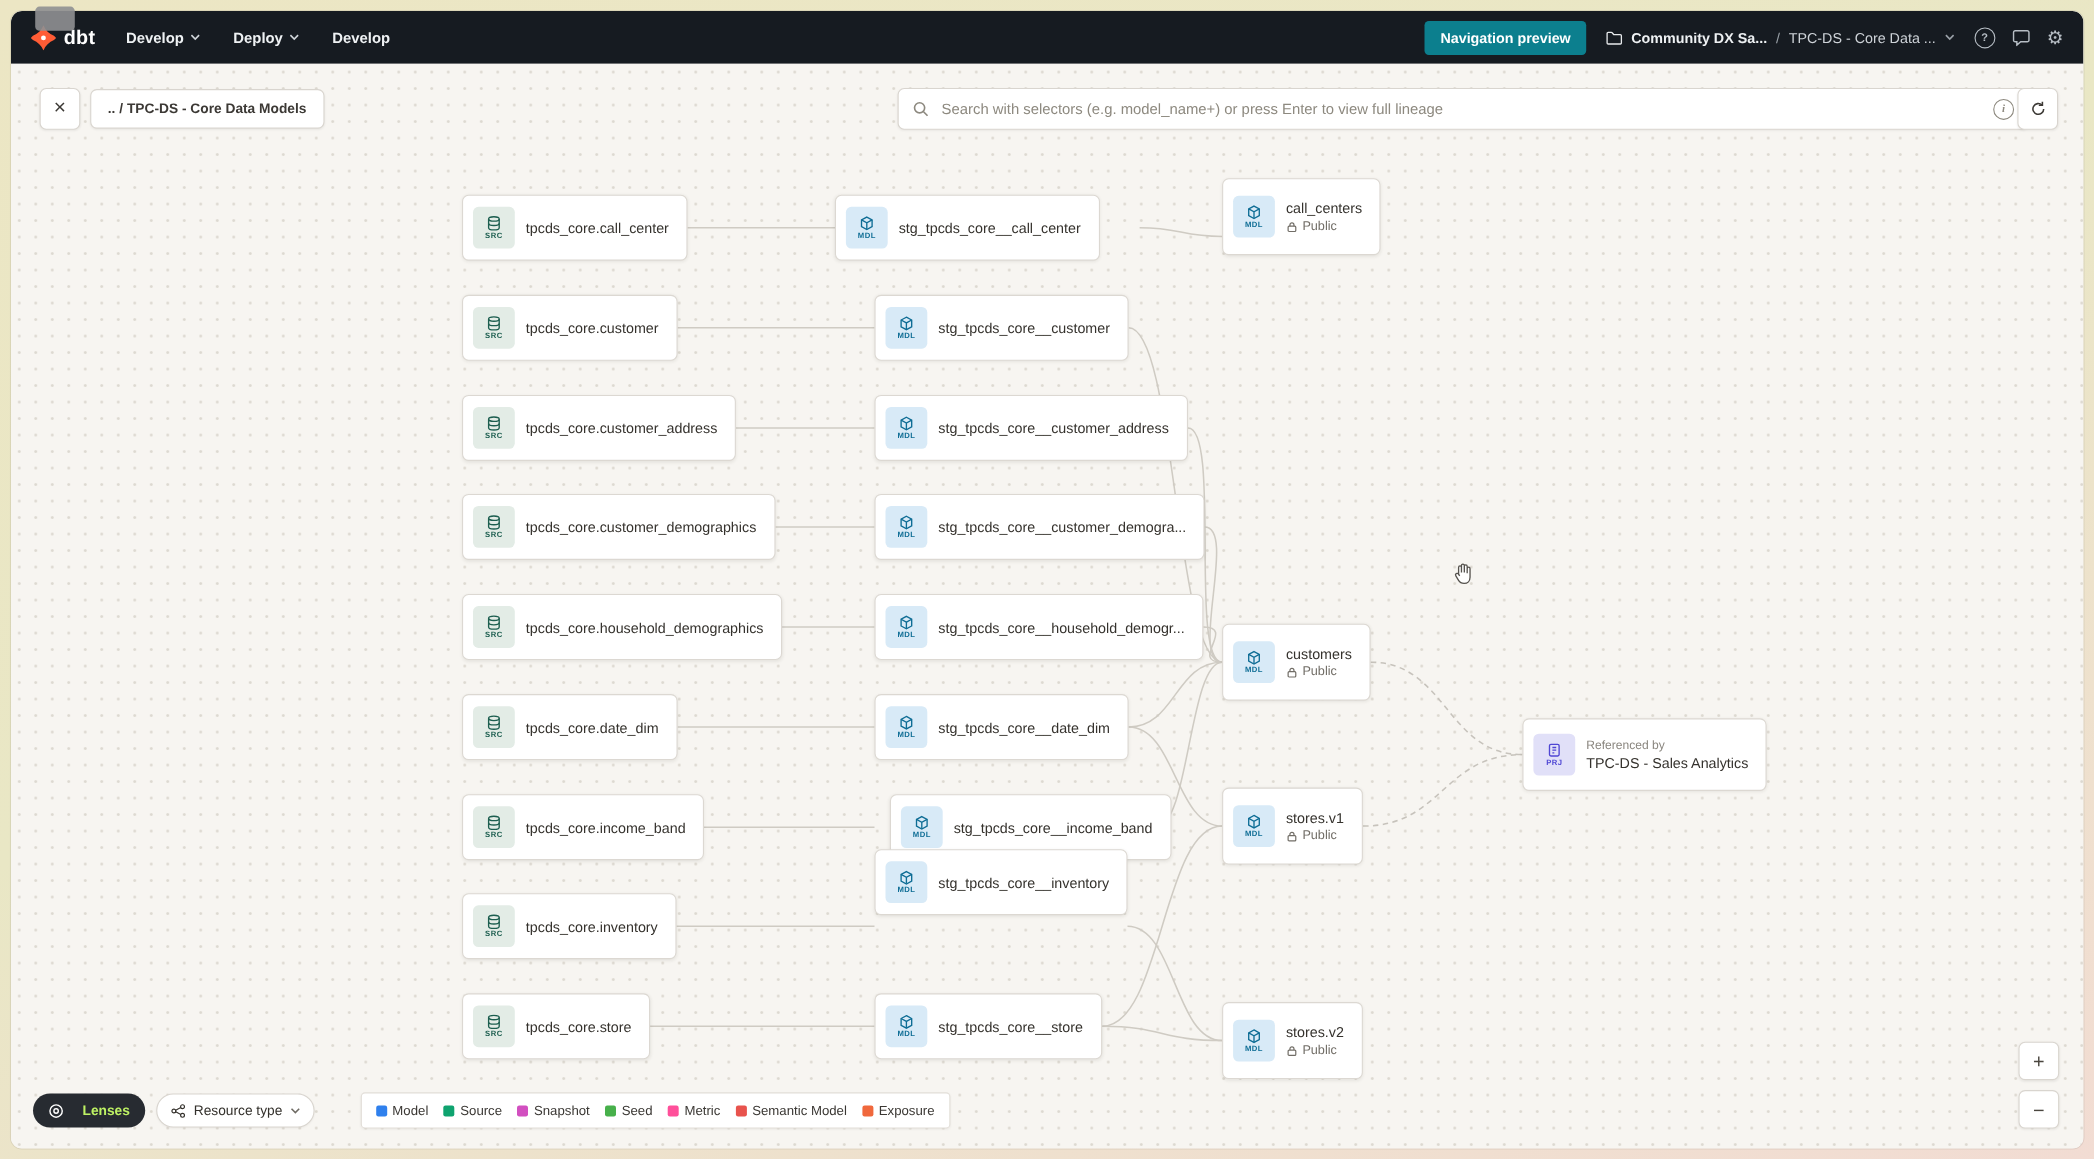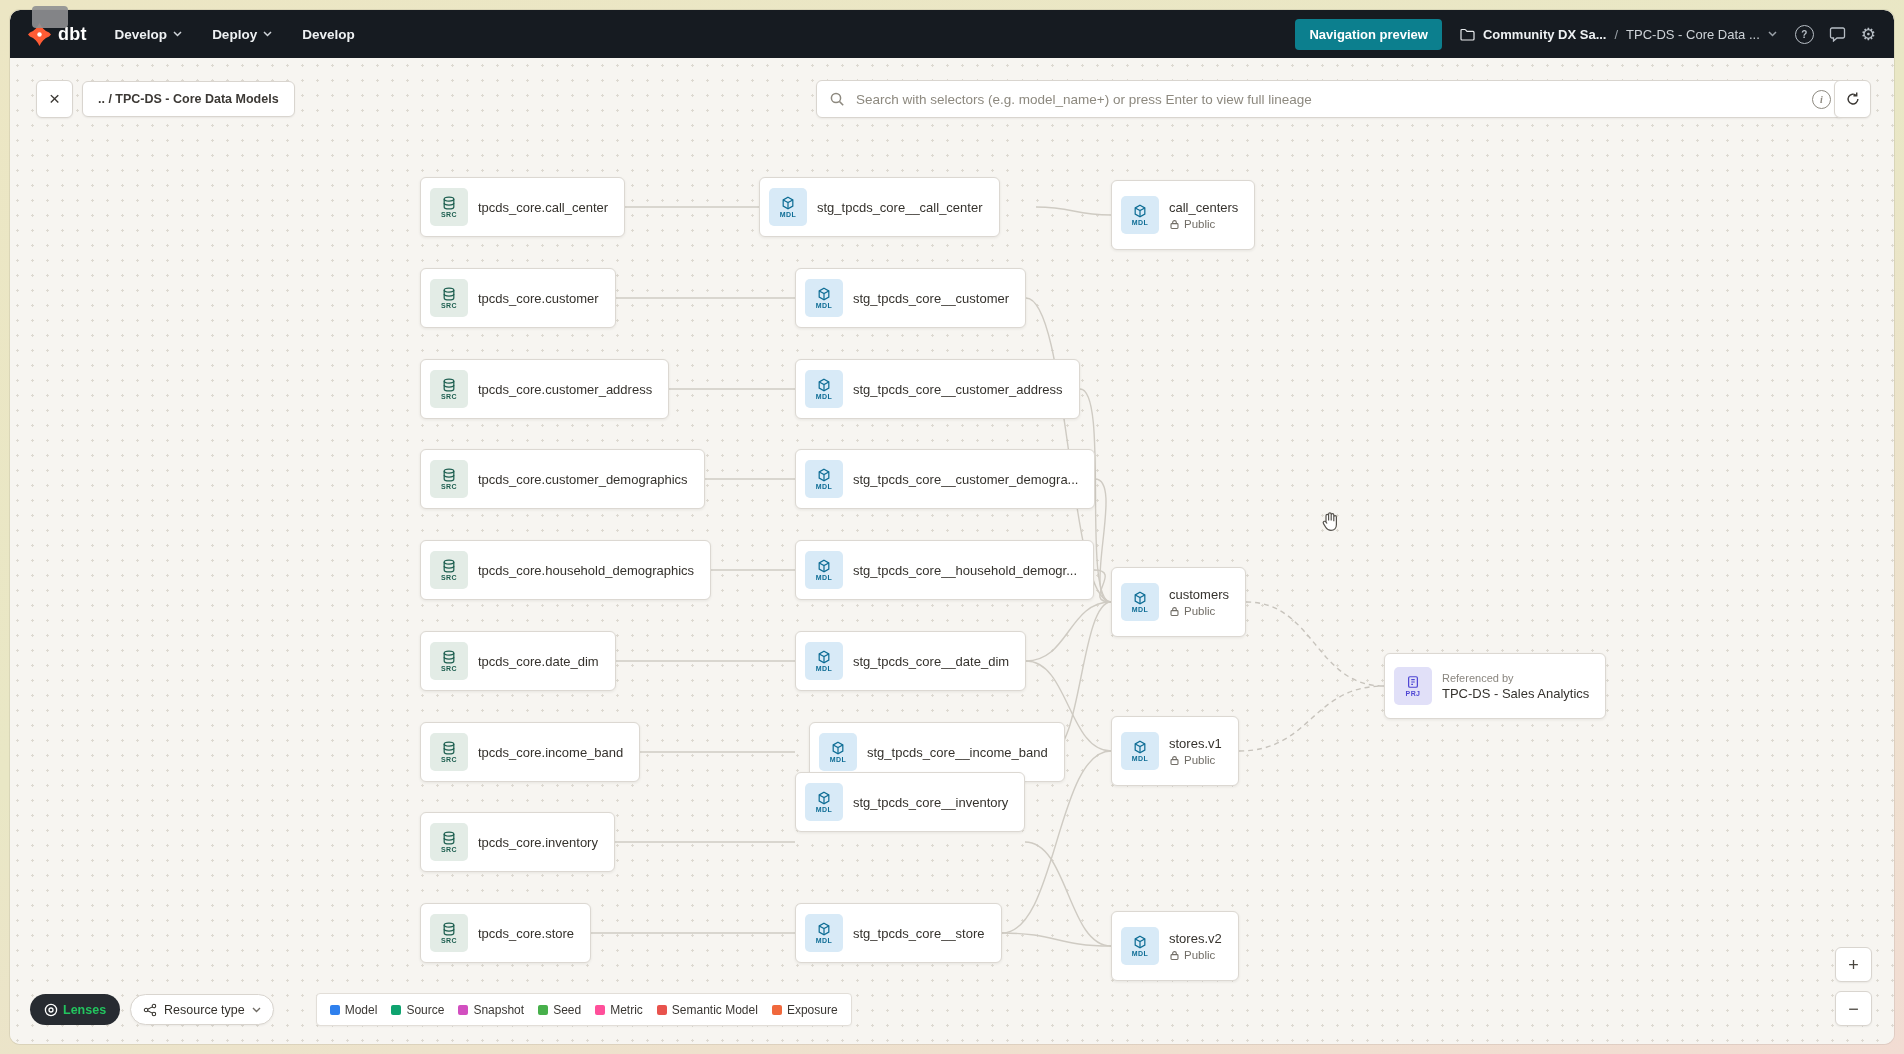--- a/index.html
+++ b/index.html
@@ -64,22 +64,22 @@
   .badge.source{background:#e3ece6;color:#1c5e4f;}
   .badge.model,.badge.public{background:#d8eaf7;color:#0e6d95;}
   .badge.project{background:#e1e0f8;color:#4f46d4;}
   .node-text{display:flex;flex-direction:column;justify-content:center;}
   .node-label{font-size:13px;color:#35322d;}
   .node-sub{display:flex;align-items:center;gap:4px;font-size:11.5px;color:#716d66;margin-top:3px;}
   .sub-top{font-size:11px;color:#8a867f;margin-bottom:2px;}
 
   
   .footer{position:absolute;left:20px;bottom:18px;display:flex;align-items:center;gap:10px;z-index:10;}
-  .lenses-btn{background:#272b31;color:#22c55e;border:none;border-radius:16px;height:31px;padding:0 14px;display:flex;
-    gap:5px;align-items:center;font-size:12.5px;font-weight:700;cursor:pointer;font-family:inherit;}
+  .lenses-btn{background:#272b31;color:#bef264;border:none;border-radius:16px;height:31px;padding:0 14px;display:flex;
+    gap:17px;align-items:center;font-size:12.5px;font-weight:700;cursor:pointer;font-family:inherit;}
   .resource-btn{background:#fff;border:1px solid #d9d5cf;border-radius:16px;height:31px;padding:0 12px;display:flex;
     gap:7px;align-items:center;font-size:12.5px;color:#33302b;cursor:pointer;font-family:inherit;box-shadow:0 1px 2px rgba(0,0,0,.05);}
   .legend{background:#fff;border:1px solid #e2ded8;border-radius:4px;height:31px;display:flex;align-items:center;
     gap:14px;padding:0 13px;box-shadow:0 1px 2px rgba(0,0,0,.04);margin-left:32px;}
   .legend-item{display:flex;align-items:center;gap:5px;font-size:12px;color:#3a3733;}
   .swatch{width:10px;height:10px;border-radius:2px;display:inline-block;}
 
   .zoom{position:absolute;right:22px;bottom:18px;display:flex;flex-direction:column;gap:9px;z-index:10;}
   .zoom button{width:37px;height:35px;background:#fff;border:1px solid #d9d5cf;border-radius:6px;font-size:18px;color:#4a463f;
     cursor:pointer;box-shadow:0 1px 2px rgba(0,0,0,.06);font-family:inherit;line-height:1;}
@@ -391,21 +391,21 @@
             <svg viewBox="0 0 16 16" width="14" height="14">
               <path d="M8 1.5l5.5 3v7l-5.5 3-5.5-3v-7z" fill="none" stroke="currentColor" stroke-width="1.4"></path>
               <path d="M2.5 4.5L8 7.5l5.5-3M8 7.5V14" fill="none" stroke="currentColor" stroke-width="1.4"></path>
             </svg>
             <span class="badge-label">MDL</span>
           </div>
           <div class="node-text">
             <span class="node-label">stg_tpcds_core__store</span>
           </div>
         </div>
-        <div class="node public" style="left: 1101px; top: 122px;">
+        <div class="node public" style="left: 1101px; top: 104px;">
           <div class="badge public">
             <svg viewBox="0 0 16 16" width="14" height="14">
               <path d="M8 1.5l5.5 3v7l-5.5 3-5.5-3v-7z" fill="none" stroke="currentColor" stroke-width="1.4"></path>
               <path d="M2.5 4.5L8 7.5l5.5-3M8 7.5V14" fill="none" stroke="currentColor" stroke-width="1.4"></path>
             </svg>
             <span class="badge-label">MDL</span>
           </div>
           <div class="node-text">
             <span class="node-label">call_centers</span>
             <span class="node-sub">

